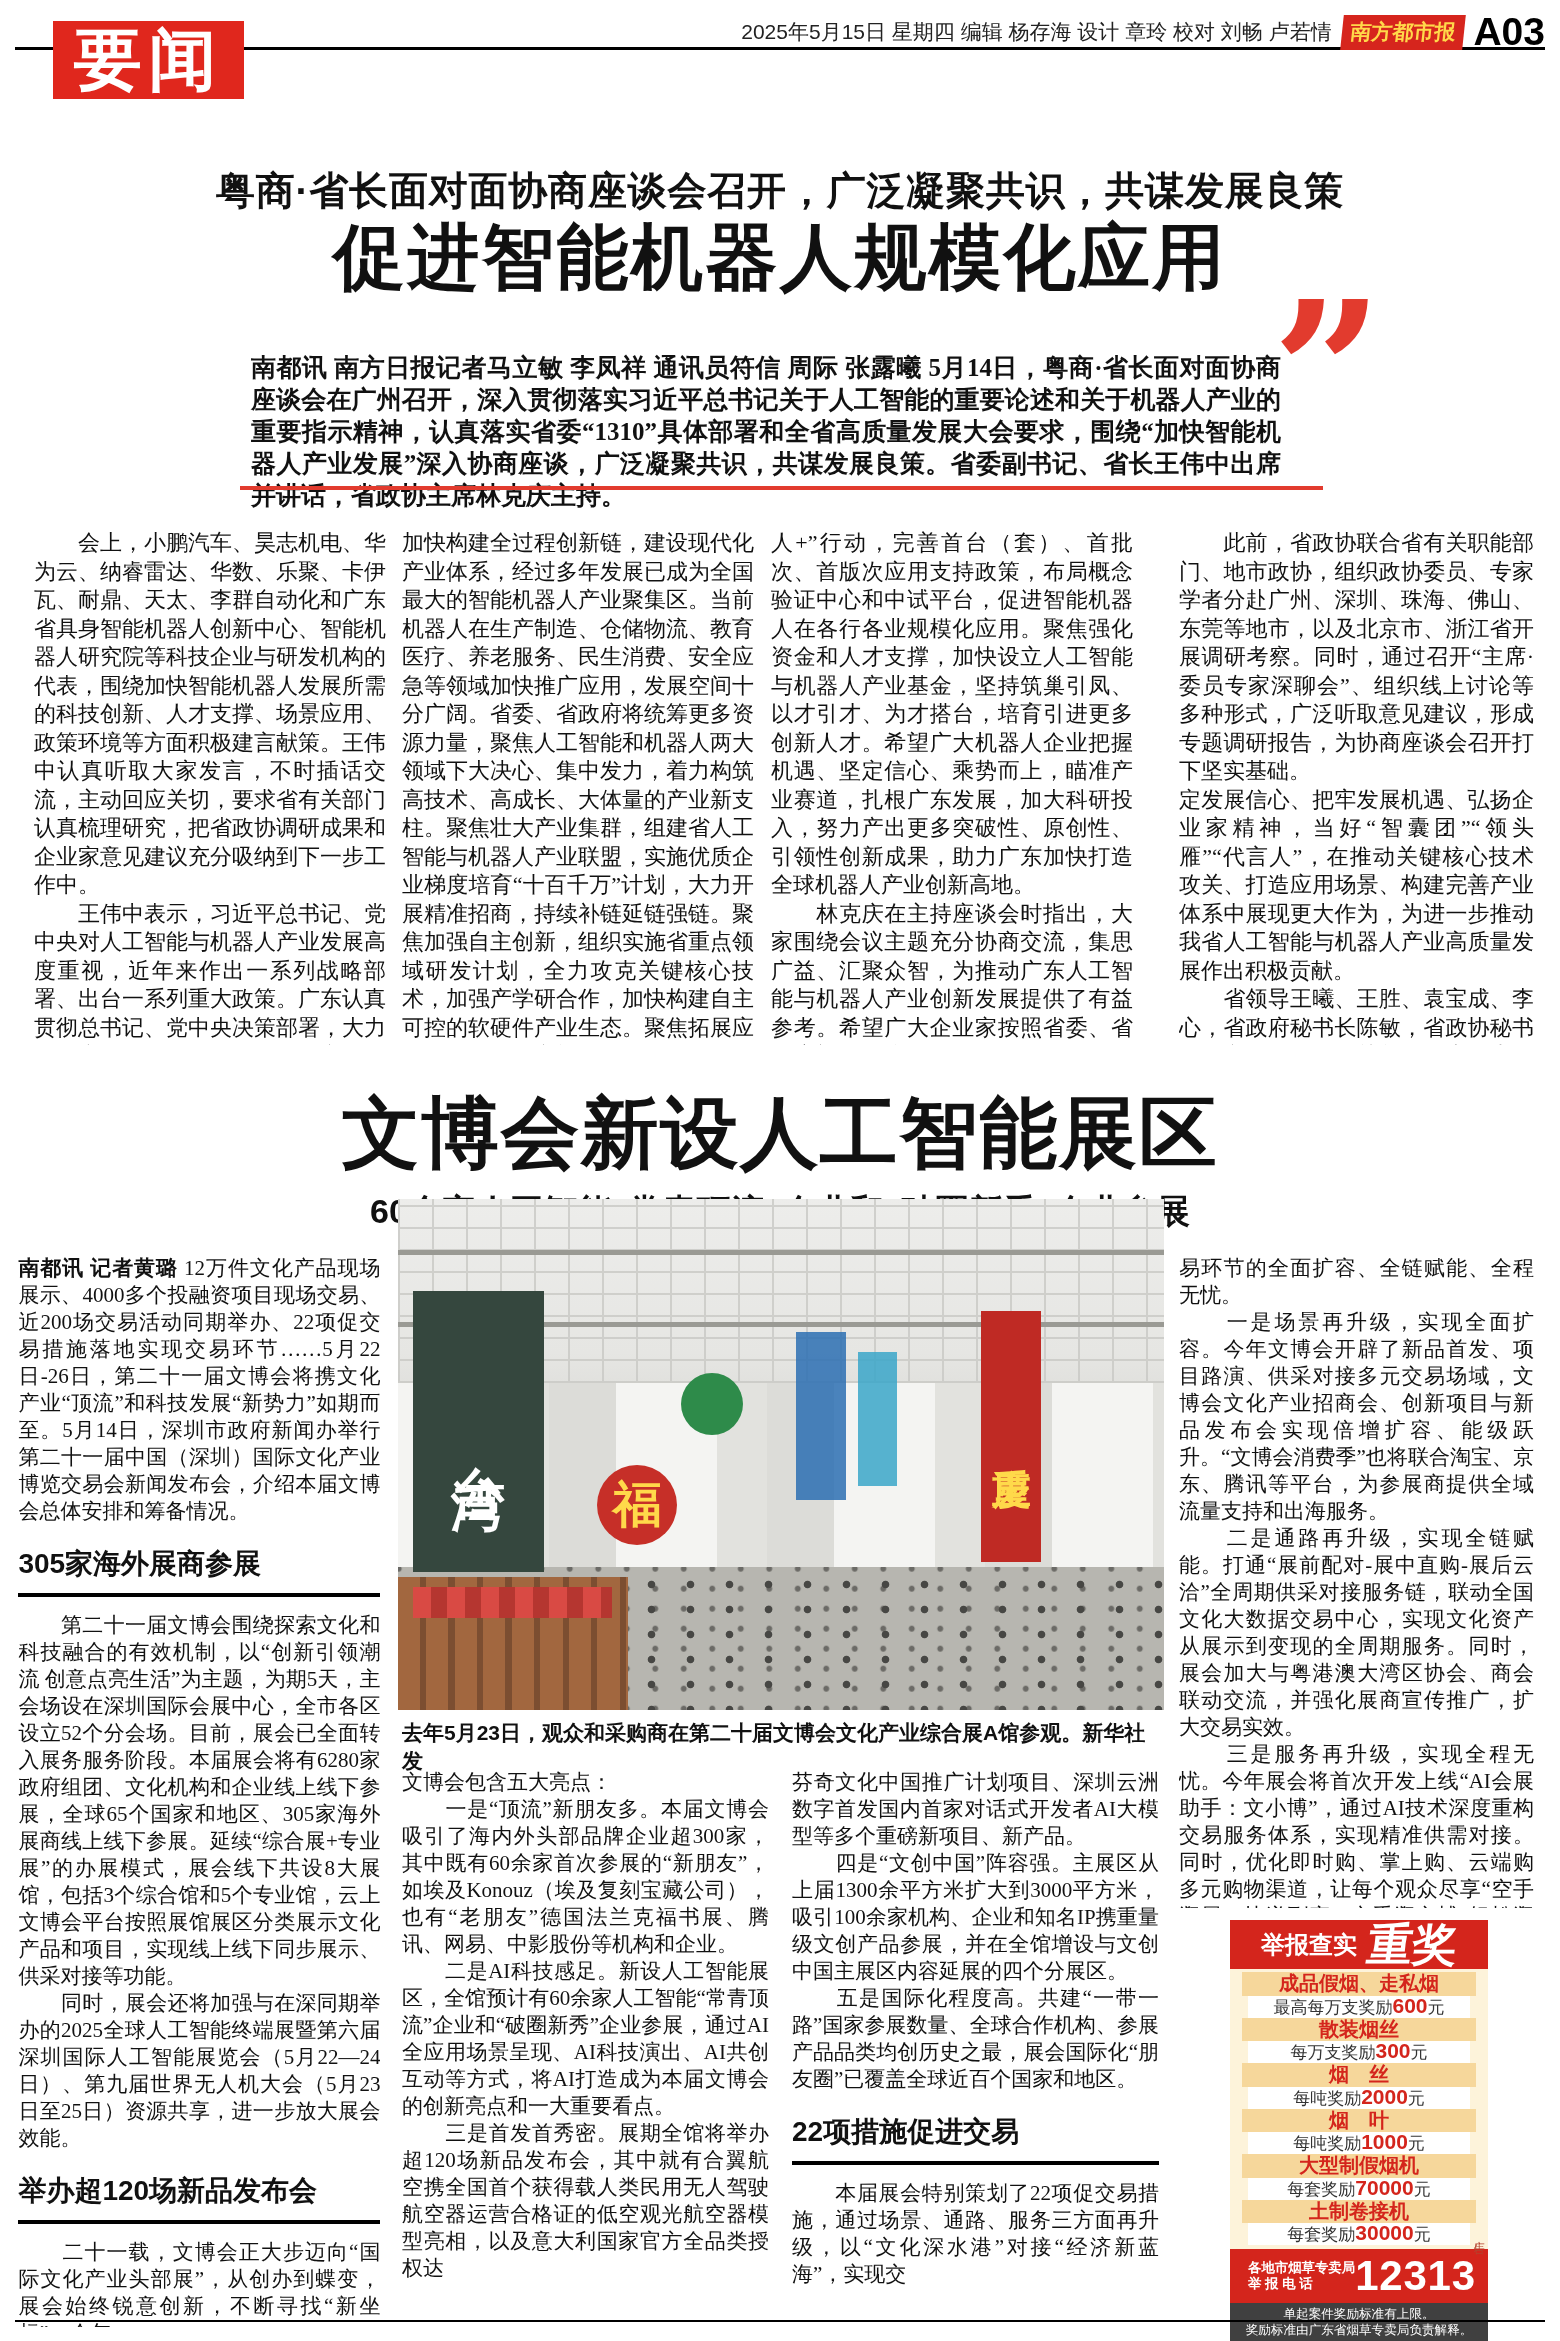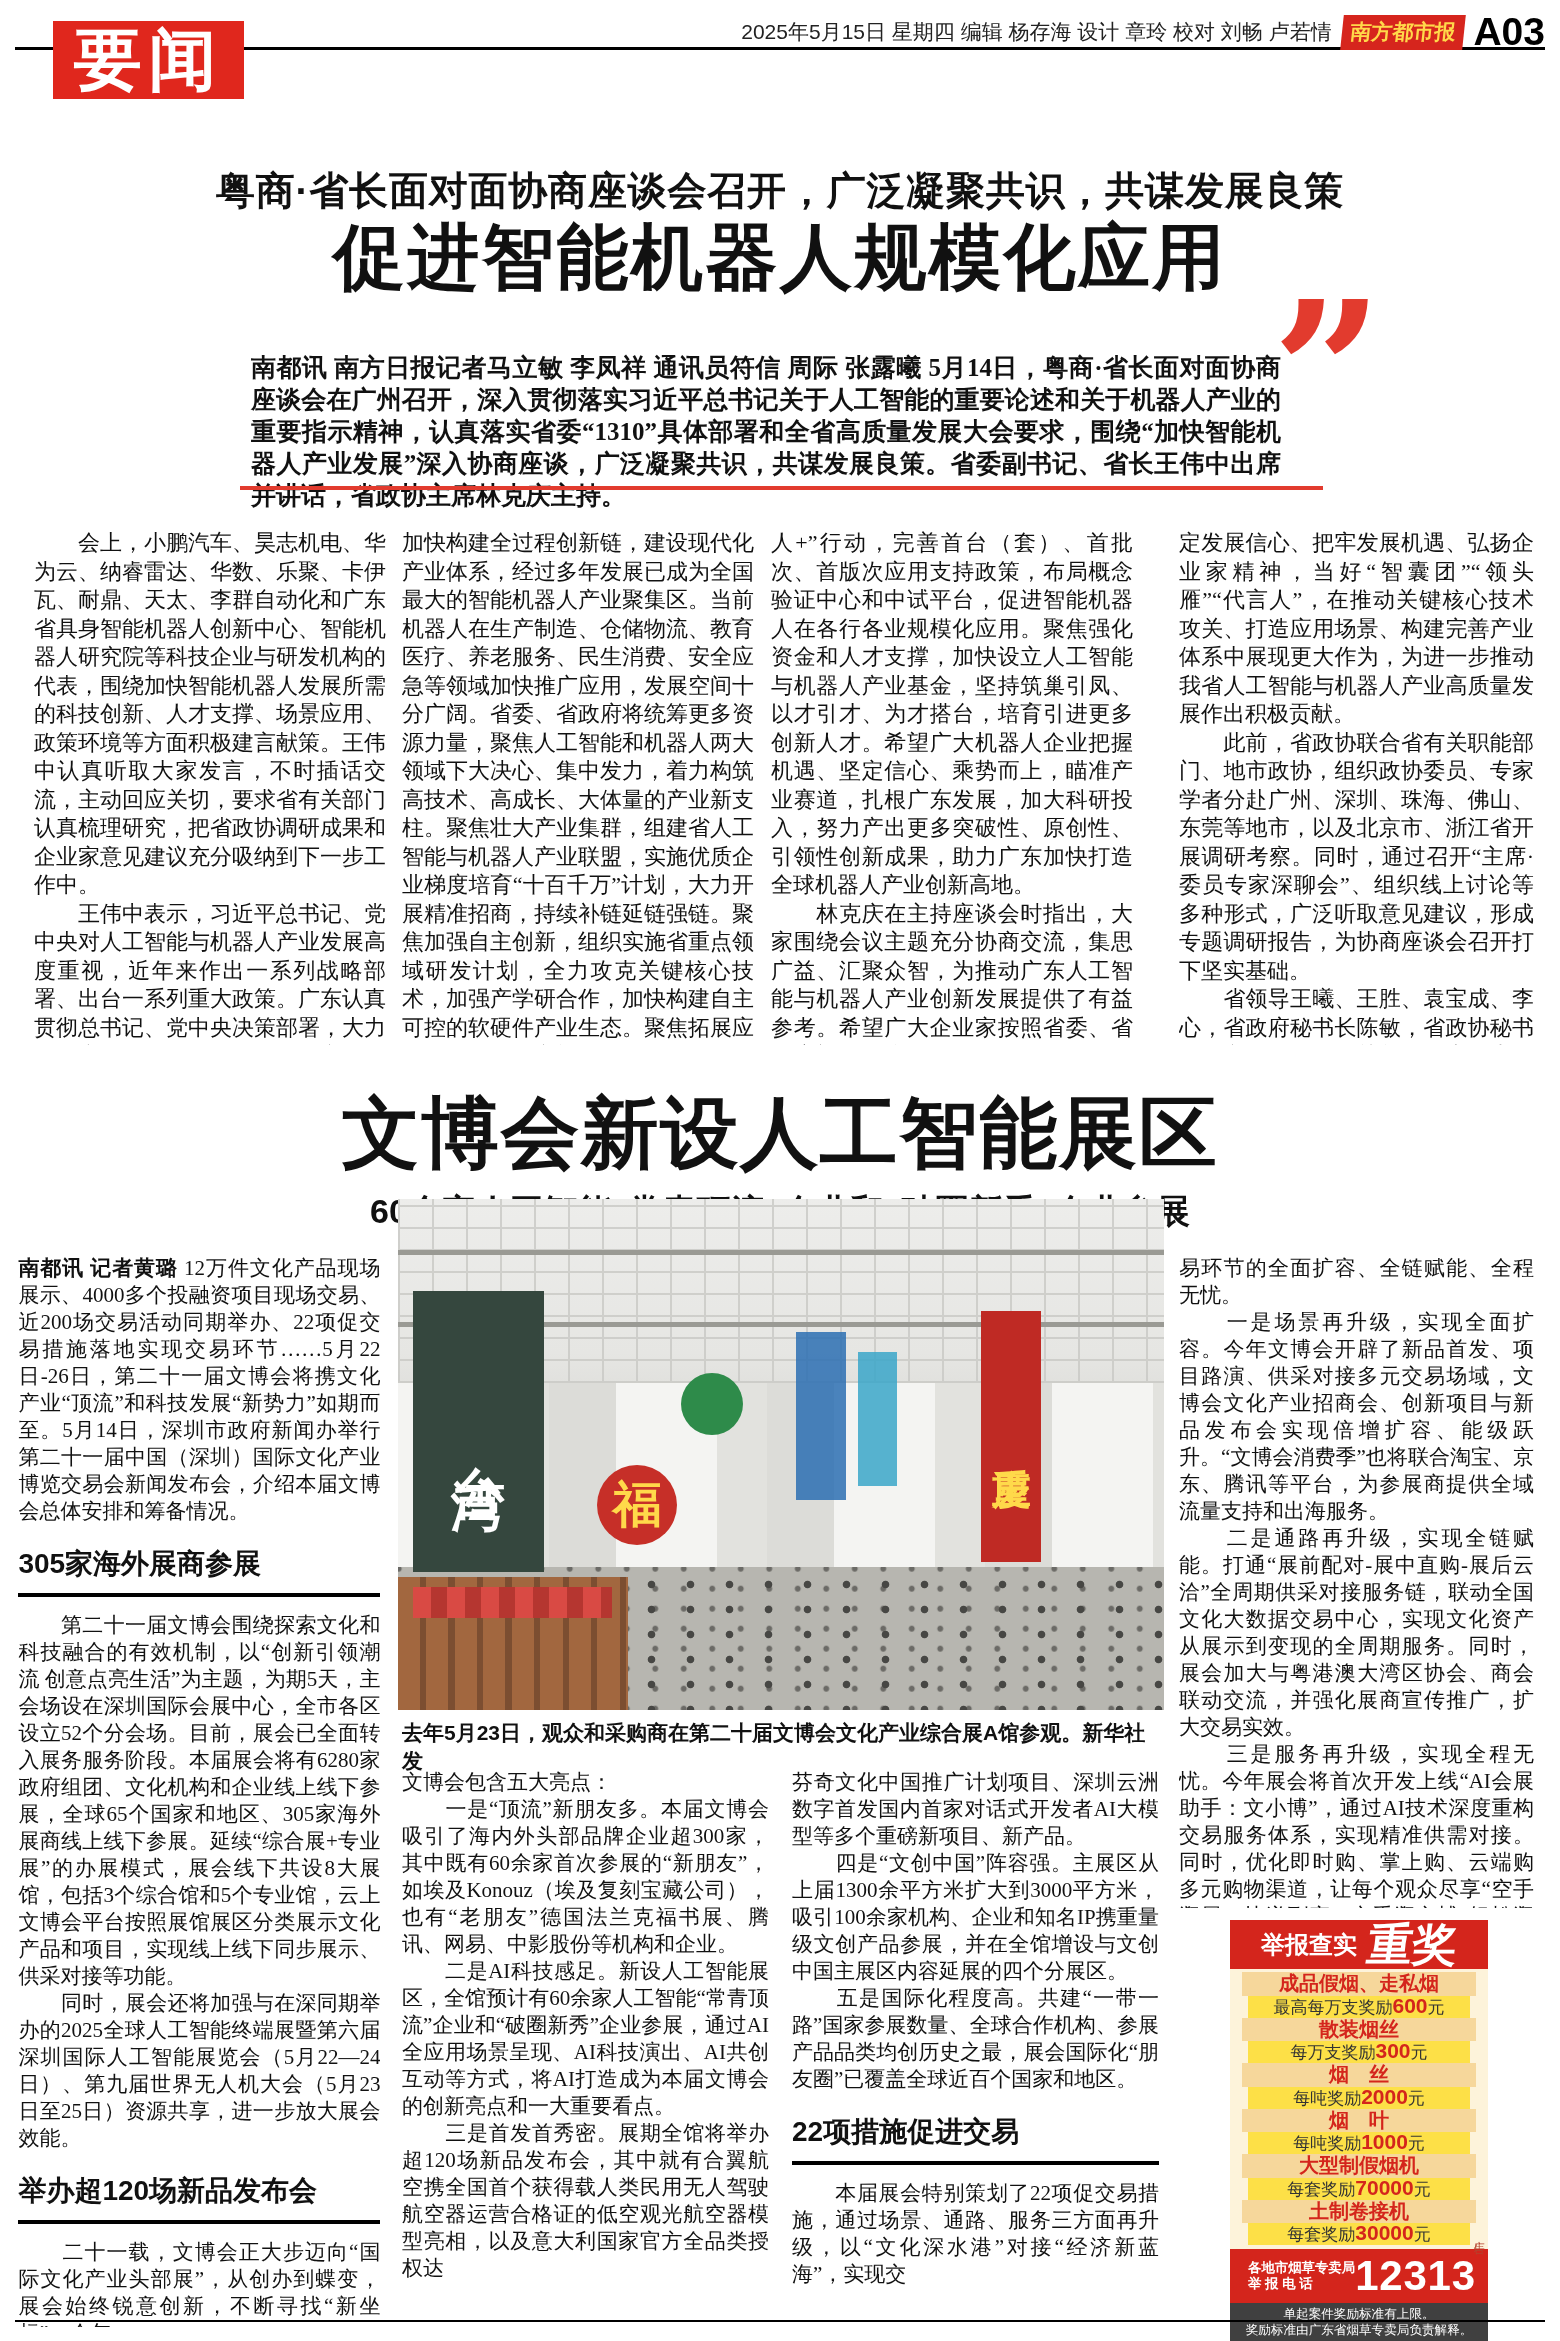--- a/index.html
+++ b/index.html
@@ -75,21 +75,21 @@
   
   .ad{left:1230px;top:1920px;width:258px;height:377px;background:#fdf3da;
       font-family:"Liberation Sans",sans-serif;display:flex;flex-direction:column;}
   .ad-head{height:49px;background:#d4251c;display:flex;align-items:center;justify-content:center;
            gap:10px;flex:none;}
   .ad-head .l{color:#fff;font-weight:900;font-size:24px;border:1.7px solid rgba(255,255,255,.0);}
   .ad-head .r{color:#fff;font-weight:900;font-size:45px;transform:skewX(-8deg);line-height:45px;}
   .ad-items{flex:1;padding:3.4px 6.7px;display:flex;flex-direction:column;justify-content:space-around;}
   .ad-item .t{background:#f6d79b;color:#d4251c;font-weight:900;font-size:20px;line-height:23.5px;
               text-align:center;margin:0 5px;}
-  .ad-item .v{background:#fde047;color:#333;font-size:17px;line-height:20px;text-align:center;margin:0 11.7px;}
+  .ad-item .v{background:#ffffff;color:#333;font-size:17px;line-height:20px;text-align:center;margin:0 11.7px;}
   .ad-item .v b{color:#d4251c;font-size:21px;font-weight:900;}
   .ad-phone{height:54px;background:#d4251c;color:#fff;display:flex;align-items:center;
             padding:0 18px;flex:none;position:relative;}
   .ad-phone .labels{display:flex;flex-direction:column;font-size:13.4px;font-weight:700;line-height:16px;white-space:nowrap;}
   .ad-phone .num{font-size:42px;font-weight:900;letter-spacing:0.8px;line-height:42px;}
   .ad-mark{position:absolute;right:1.7px;top:-17px;color:#b5432f;font-size:11px;
            writing-mode:vertical-rl;letter-spacing:1.7px;}
   .ad-foot{height:39px;background:#404040;color:#fff;font-size:12.6px;line-height:16px;
            display:flex;flex-direction:column;align-items:center;justify-content:center;flex:none;}
   .bottom-rule{left:15px;top:2320px;width:1530px;height:1.7px;background:#000;}
@@ -120,22 +120,22 @@
     <p>　　王伟中表示，习近平总书记、党中央对人工智能与机器人产业发展高度重视，近年来作出一系列战略部署、出台一系列重大政策。广东认真贯彻总书记、党中央决策部署，大力推动产业科技互促双强，坚持实体经济为本、制造业当家，</p>
   </div>
   <div class="abs a1col" style="left:402px;">
     <p>加快构建全过程创新链，建设现代化产业体系，经过多年发展已成为全国最大的智能机器人产业聚集区。当前机器人在生产制造、仓储物流、教育医疗、养老服务、民生消费、安全应急等领域加快推广应用，发展空间十分广阔。省委、省政府将统筹更多资源力量，聚焦人工智能和机器人两大领域下大决心、集中发力，着力构筑高技术、高成长、大体量的产业新支柱。聚焦壮大产业集群，组建省人工智能与机器人产业联盟，实施优质企业梯度培育“十百千万”计划，大力开展精准招商，持续补链延链强链。聚焦加强自主创新，组织实施省重点领域研发计划，全力攻克关键核心技术，加强产学研合作，加快构建自主可控的软硬件产业生态。聚焦拓展应用场景，大力实施“机器</p>
   </div>
   <div class="abs a1col" style="left:771px;width:362px;">
     <p>人+”行动，完善首台（套）、首批次、首版次应用支持政策，布局概念验证中心和中试平台，促进智能机器人在各行各业规模化应用。聚焦强化资金和人才支撑，加快设立人工智能与机器人产业基金，坚持筑巢引凤、以才引才、为才搭台，培育引进更多创新人才。希望广大机器人企业把握机遇、坚定信心、乘势而上，瞄准产业赛道，扎根广东发展，加大科研投入，努力产出更多突破性、原创性、引领性创新成果，助力广东加快打造全球机器人产业创新高地。</p>
     <p>　　林克庆在主持座谈会时指出，大家围绕会议主题充分协商交流，集思广益、汇聚众智，为推动广东人工智能与机器人产业创新发展提供了有益参考。希望广大企业家按照省委、省政府部署要求，坚</p>
   </div>
   <div class="abs a1col" style="left:1179px;width:355px;">
+    <p>　　此前，省政协联合省有关职能部门、地市政协，组织政协委员、专家学者分赴广州、深圳、珠海、佛山、东莞等地市，以及北京市、浙江省开展调研考察。同时，通过召开“主席·委员专家深聊会”、组织线上讨论等多种形式，广泛听取意见建议，形成专题调研报告，为协商座谈会召开打下坚实基础。</p>
     <p>定发展信心、把牢发展机遇、弘扬企业家精神，当好“智囊团”“领头雁”“代言人”，在推动关键核心技术攻关、打造应用场景、构建完善产业体系中展现更大作为，为进一步推动我省人工智能与机器人产业高质量发展作出积极贡献。</p>
-    <p>　　此前，省政协联合省有关职能部门、地市政协，组织政协委员、专家学者分赴广州、深圳、珠海、佛山、东莞等地市，以及北京市、浙江省开展调研考察。同时，通过召开“主席·委员专家深聊会”、组织线上讨论等多种形式，广泛听取意见建议，形成专题调研报告，为协商座谈会召开打下坚实基础。</p>
     <p>　　省领导王曦、王胜、袁宝成、李心，省政府秘书长陈敏，省政协秘书长陈文明，省直有关单位负责同志等参加会议。</p>
   </div>
 
   <div class="abs title2">文博会新设人工智能展区</div>
   <div class="abs subtitle2">60余家人工智能“常青顶流”企业和“破圈新秀”企业参展</div>
 
   <div class="abs a2col" style="left:18.4px;top:1255px;width:362px;height:1072px;">
     <p><span class="bold">南都讯 记者黄璐</span><span> 12万件文化产品现场展示、4000多个投融资项目现场交易、近200场交易活动同期举办、22项促交易措施落地实现交易环节……5月22日-26日，第二十一届文博会将携文化产业“顶流”和科技发展“新势力”如期而至。5月14日，深圳市政府新闻办举行第二十一届中国（深圳）国际文化产业博览交易会新闻发布会，介绍本届文博会总体安排和筹备情况。</span></p>
     <div class="sec-h">305家海外展商参展</div>
     <p>　　第二十一届文博会围绕探索文化和科技融合的有效机制，以“创新引领潮流 创意点亮生活”为主题，为期5天，主会场设在深圳国际会展中心，全市各区设立52个分会场。目前，展会已全面转入展务服务阶段。本届展会将有6280家政府组团、文化机构和企业线上线下参展，全球65个国家和地区、305家海外展商线上线下参展。延续“综合展+专业展”的办展模式，展会线下共设8大展馆，包括3个综合馆和5个专业馆，云上文博会平台按照展馆展区分类展示文化产品和项目，实现线上线下同步展示、供采对接等功能。</p>

